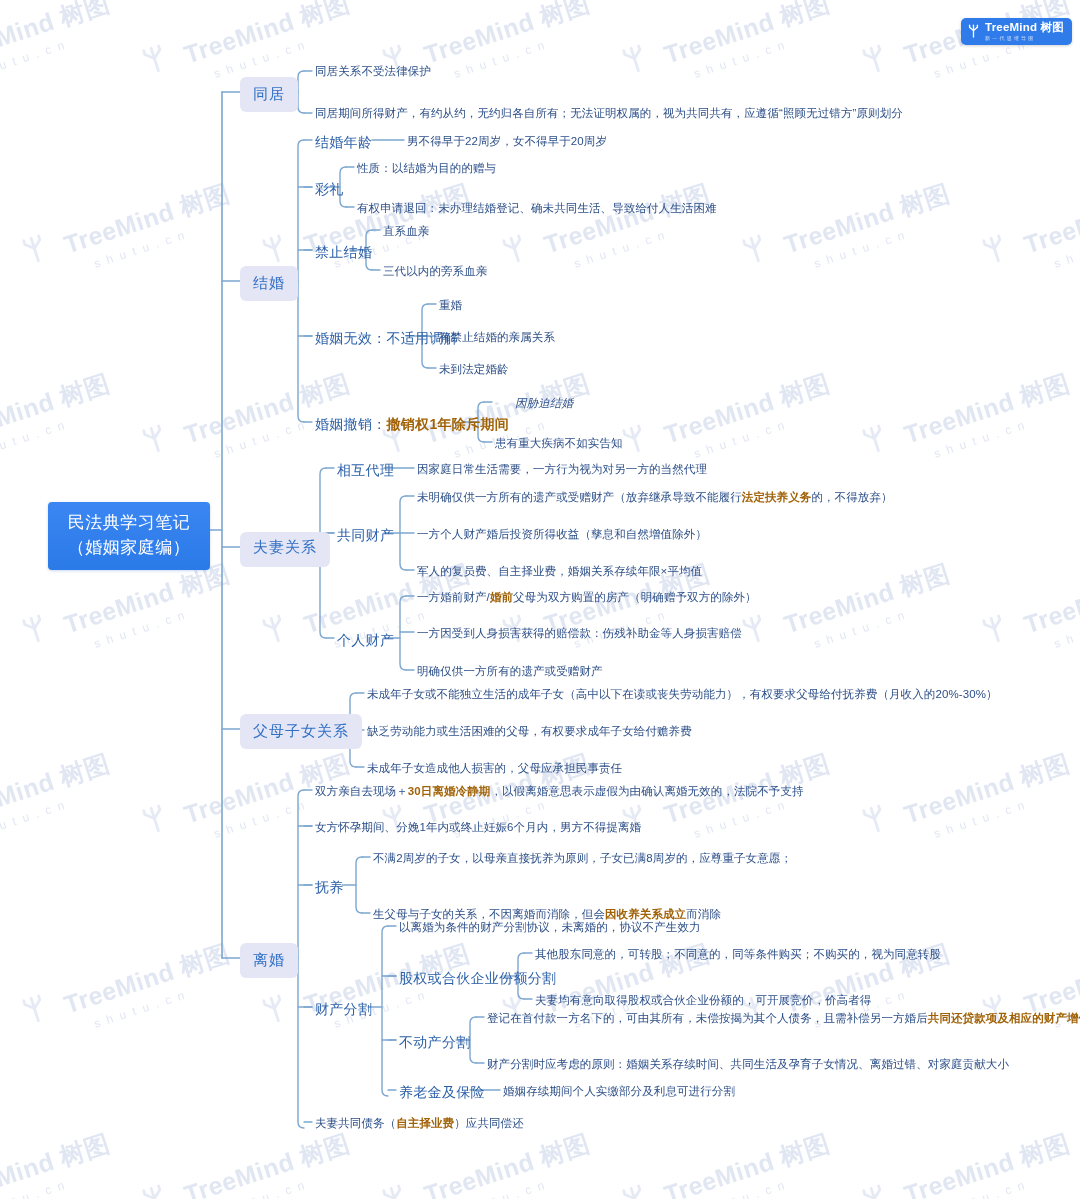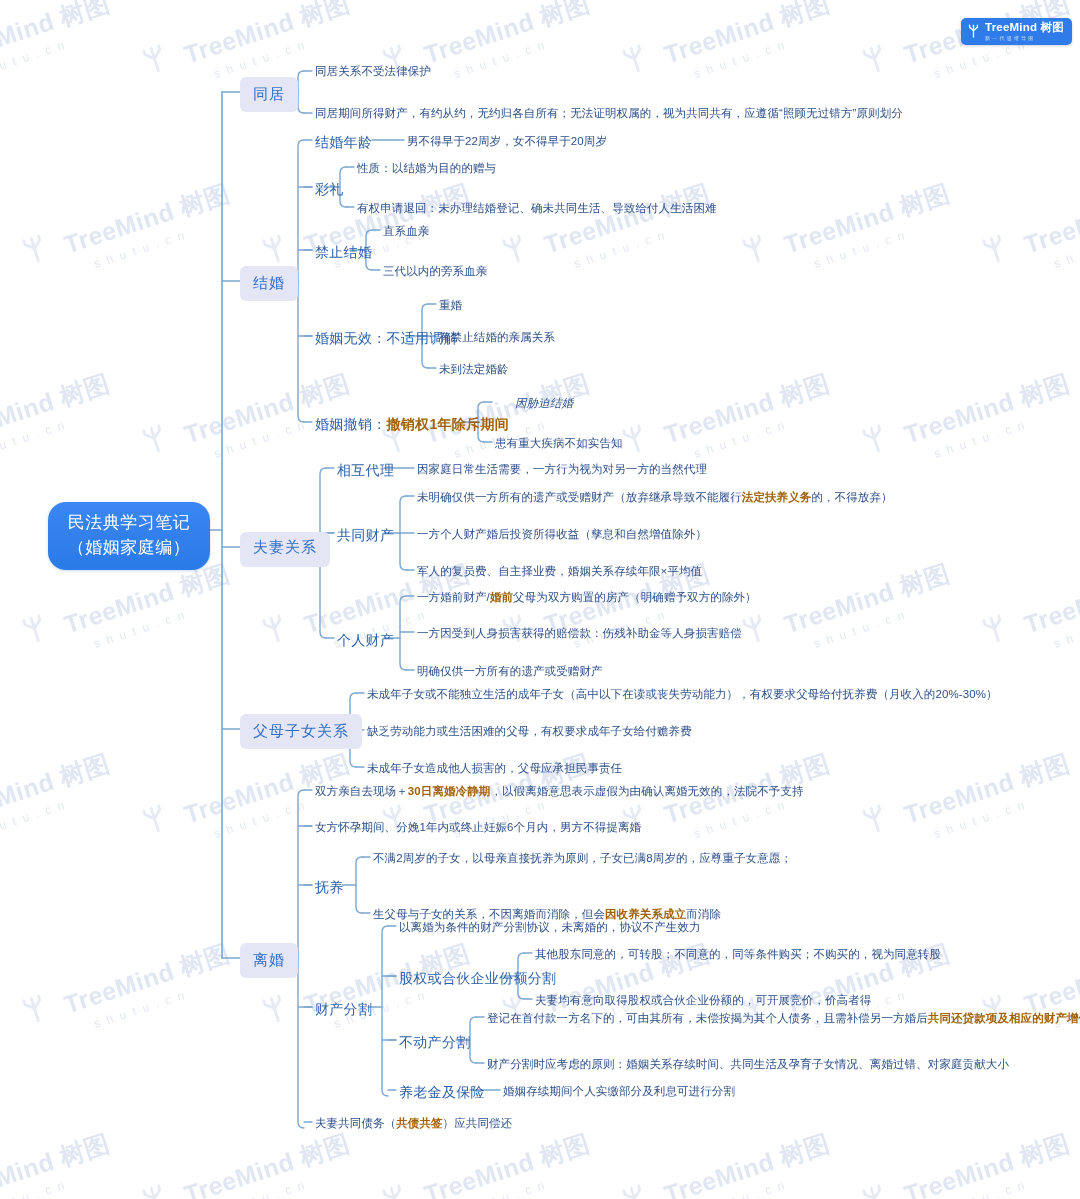--- a/index.html
+++ b/index.html
@@ -65,21 +65,21 @@
     position: absolute;
     white-space: nowrap;
     line-height: 1.45;
   }
 
   
   #root-node {
     background: #2a7cf0;
     background: linear-gradient(180deg,#3b86f2 0%,#2a7ae8 100%);
     color: #ffffff;
-    border-radius: 18px;
+    border-radius: 4px;
     text-align: center;
     font-size: 17px;
     padding: 9px 14px 10px 14px;
     box-shadow: 0 1px 3px rgba(40,100,200,.25);
     letter-spacing: .5px;
   }
   #root-node .rl { display: block; }
 
   
   .lvl1 {
@@ -773,21 +773,21 @@
   <div class="node lvl3" style="left:535px; top:992px;">夫妻均有意向取得股权或合伙企业份额的，可开展竞价，价高者得</div>
   <div class="node lvl3" style="left:535px; top:946px;">其他股东同意的，可转股；不同意的，同等条件购买；不购买的，视为同意转股</div>
 
   <div class="node lvl2" style="left:399px; top:1032px;">不动产分割</div>
   <div class="node lvl3" style="left:487px; top:1010px;">登记在首付款一方名下的，可由其所有，未偿按揭为其个人债务，且需补偿另一方婚后<b>共同还贷款项及相应的财产增值部分</b></div>
   <div class="node lvl3" style="left:487px; top:1056px;">财产分割时应考虑的原则：婚姻关系存续时间、共同生活及孕育子女情况、离婚过错、对家庭贡献大小</div>
 
   <div class="node lvl2" style="left:399px; top:1082px;">养老金及保险</div>
   <div class="node lvl3" style="left:503px; top:1083px;">婚姻存续期间个人实缴部分及利息可进行分割</div>
 
-  <div class="node lvl3" style="left:315px; top:1115px;">夫妻共同债务（<b>共债共签</b>）应共同偿还</div>
+  <div class="node lvl3" style="left:315px; top:1115px;">夫妻共同债务（<b>自主择业费</b>）应共同偿还</div>
 
 </div>
 
 <div id="brand-badge">
   <span style="display:inline-flex;align-items:center;">
     <svg width="13" height="14" viewBox="0 0 13 14" aria-hidden="true">
       <g stroke="#ffffff" stroke-width="1.3" fill="none" stroke-linecap="round">
         <path d="M6.5 13 L6.5 5"></path>
         <path d="M6.5 6.6 L2.6 3.2"></path>
         <path d="M6.5 6.6 L10.4 3.2"></path>

